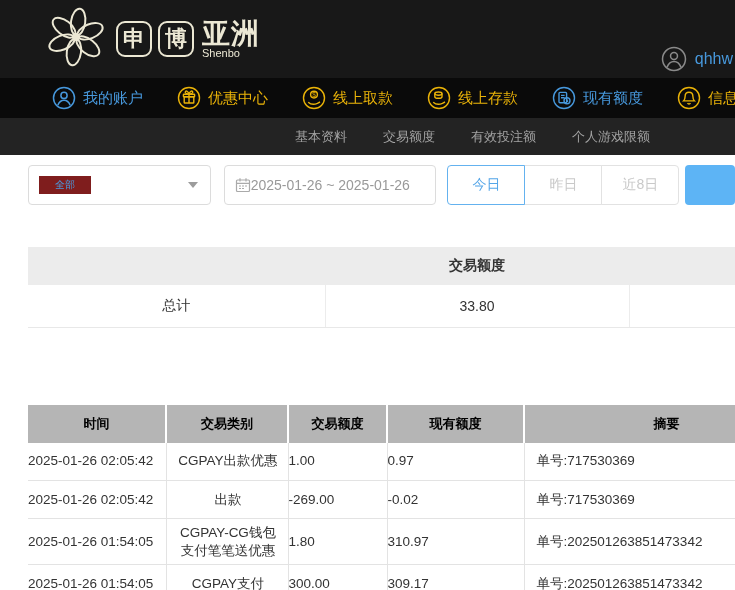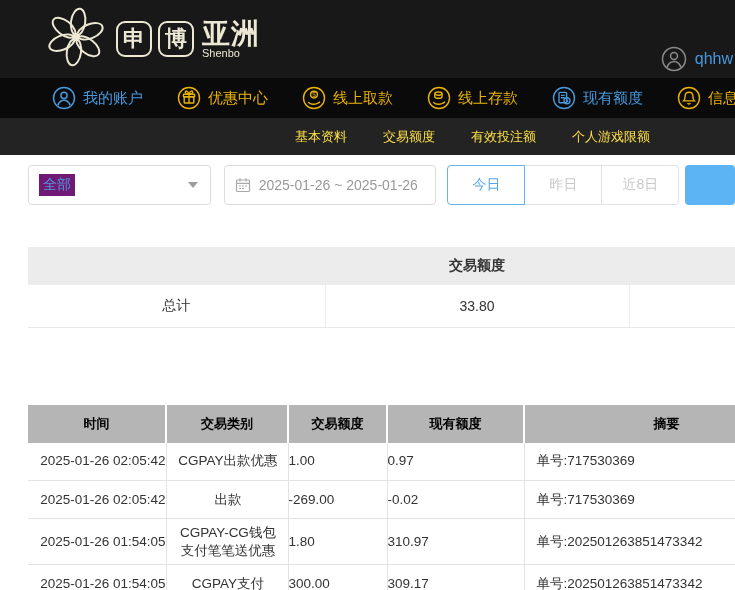--- a/index.html
+++ b/index.html
@@ -23,34 +23,34 @@
   
   .mainnav { height:40px; background:#0a0a0a; display:flex; align-items:center;
     padding-left:52px; gap:34px; overflow:hidden; }
   .nav-item { display:flex; align-items:center; gap:7px; color:#eab308;
     font-size:15px; white-space:nowrap; cursor:pointer; flex:0 0 auto; }
   .nav-item.active { color:#4798dc; }
   .nav-ic { display:flex; }
 
   
   .subnav { height:37px; background:#232323; display:flex; align-items:center;
-    gap:36px; padding-left:295px; color:#fde047; font-size:13px; white-space:nowrap; }
+    gap:36px; padding-left:295px; color:#a3a3a3; font-size:13px; white-space:nowrap; }
   .subnav-item { cursor:pointer; }
 
   
   .content { padding-left:28px; }
   .filter-row { display:flex; align-items:center; margin-top:10px; height:40px; }
   .select-box { width:197px; height:40px; border:1px solid #dcdcdc; border-radius:4px;
     display:flex; align-items:center; justify-content:space-between; padding:0 12px 0 10px;
     background:#fff; cursor:pointer; }
-  .select-chip { color:#4a9ade; background:#701a75; font-size:14px; padding:2px 4px; }
+  .select-chip { color:#4a9ade; background:#7f1d1d; font-size:10px; padding:2px 16px; }
   .caret-down { width:0; height:0; border-left:5px solid transparent;
     border-right:5px solid transparent; border-top:6px solid #9c9c9c; }
   .date-box { margin-left:13px; width:230px; height:40px; border:1px solid #dcdcdc;
-    border-radius:4px; display:flex; align-items:center; gap:8px; padding:0 10px;
+    border-radius:4px; display:flex; align-items:center; padding:0 10px;
     color:#999; font-size:14px; background:#fff; cursor:pointer; white-space:nowrap; }
   .quick-group { margin-left:11px; display:flex; }
   .quick-btn { width:78px; height:40px; background:#fff; border:1px solid #e2e2e2;
     color:#c9c9c9; font-size:14px; margin-left:-1px; cursor:pointer;
     font-family:inherit; }
   .quick-btn:first-child { border-radius:4px 0 0 4px; margin-left:0; }
   .quick-btn:last-child { border-radius:0 4px 4px 0; }
   .quick-btn.active { border:1px solid #64b2ef; color:#55a6e8; position:relative; z-index:1; }
   .query-btn { margin-left:6px; width:54px; height:40px; background:#5db4f5;
     border:none; border-radius:4px; cursor:pointer; }
@@ -66,21 +66,21 @@
 
   
   .records-table { margin-top:77px; width:780px; border-collapse:collapse;
     font-size:13.5px; color:#333; table-layout:fixed; }
   .records-table thead th { background:#b5b5b5; color:#000000; height:38px;
     font-size:13px; font-weight:bold; text-align:center; border-right:2px solid #fff; }
   .records-table thead th:last-child { border-right:none; }
   .records-table tbody td { padding:5px 0; line-height:1.3; height:38px;
     border-bottom:1px solid #e3e3e3; border-right:1px solid #e3e3e3; background:#fff; }
   .records-table tbody td:last-child { border-right:none; }
-  .cell-time { text-align:right; }
+  .cell-time { text-align:left; }
   .cell-type { text-align:center; padding-left:8px !important; padding-right:6px !important;margin-left:24px; }
   .cell-num  { text-align:left; padding-right:14px !important; }
   .cell-memo { text-align:left; padding-left:12px !important; }
 </style>
 </head>
 <body>
 
 <header class="topbar">
   <div class="brand">
     <span class="flower">

